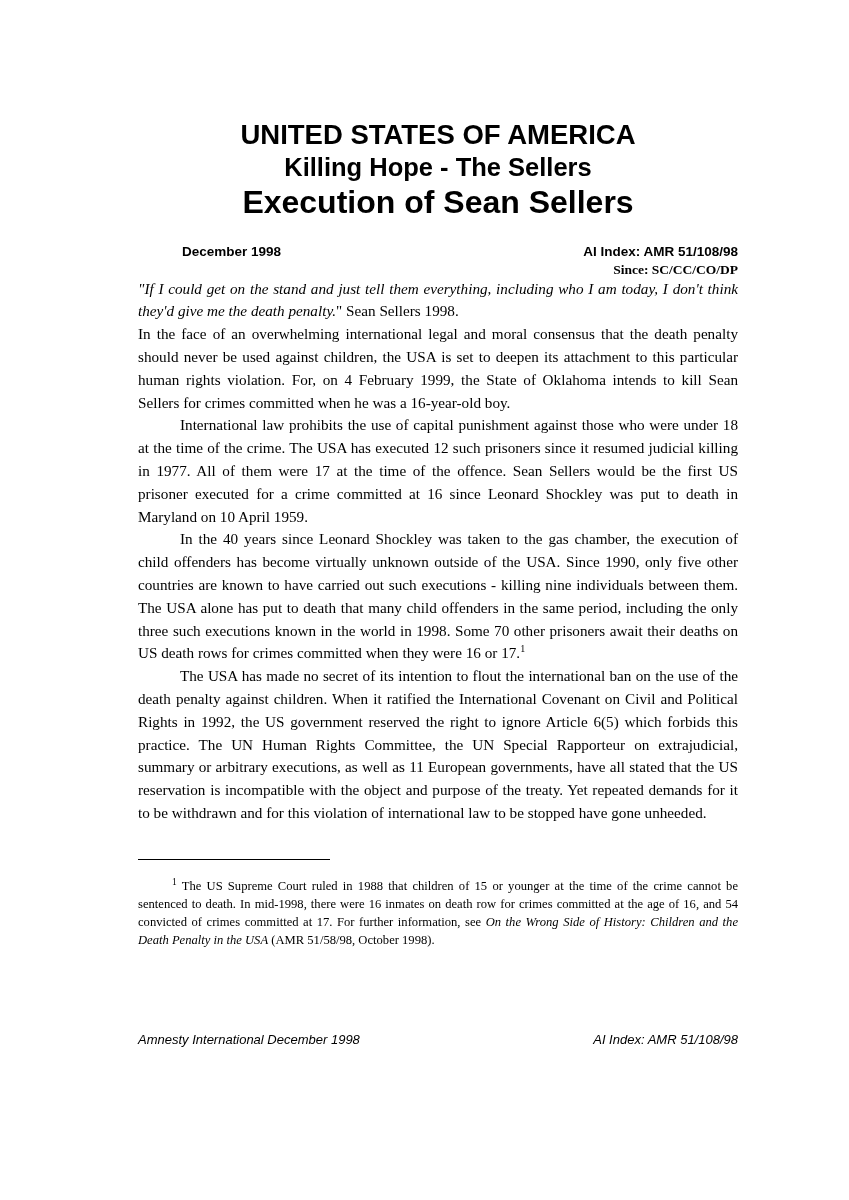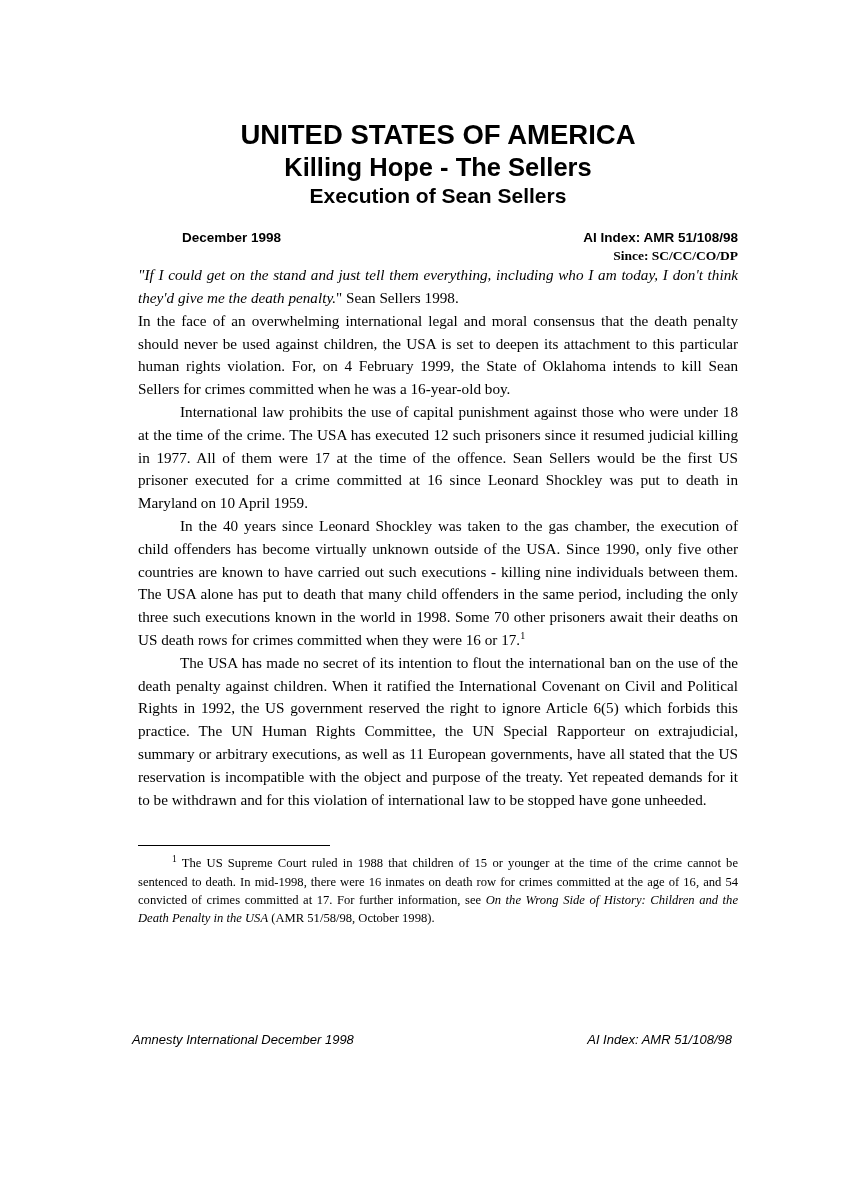--- a/index.html
+++ b/index.html
@@ -33,21 +33,21 @@
   .title {
     font-family: "Liberation Sans", sans-serif;
     font-weight: bold;
     text-align: center;
     font-size: 27px;
     line-height: 1.22;
     letter-spacing: 0px;
   }
   .title-line-1 { font-size: 27.5px; }
   .title-line-2 { font-size: 25.5px; }
-  .title-line-3 { font-size: 21px; }
+  .title-line-3 { font-size: 32px; }
 
   
   .meta-row {
     margin-top: 22px;
     display: flex;
     justify-content: space-between;
     align-items: baseline;
     font-family: "Liberation Sans", sans-serif;
     font-weight: bold;
     font-size: 13.5px;
@@ -85,37 +85,37 @@
   }
 
   
   .footnote-rule {
     margin-top: 34px;
     width: 192px;
     height: 0;
     border-top: 1.4px solid #000;
   }
   .footnote {
-    margin-top: 8px;
+    margin-top: 17px;
     font-size: 12.6px;
     line-height: 1.44;
     text-align: justify;
   }
   .footnote .fn-marker {
     font-size: 9.5px;
     vertical-align: super;
     line-height: 0;
   }
   .footnote-first-indent { display: inline-block; width: 34px; }
   .ital { font-style: italic; }
 
   
   .footer {
     position: absolute;
-    left: 132px;
+    left: 138px;
     top: 1032px;
     width: 600px;
     display: flex;
     justify-content: space-between;
     font-family: "Liberation Sans", sans-serif;
     font-style: italic;
     font-size: 13px;
   }
 </style>
 </head>

